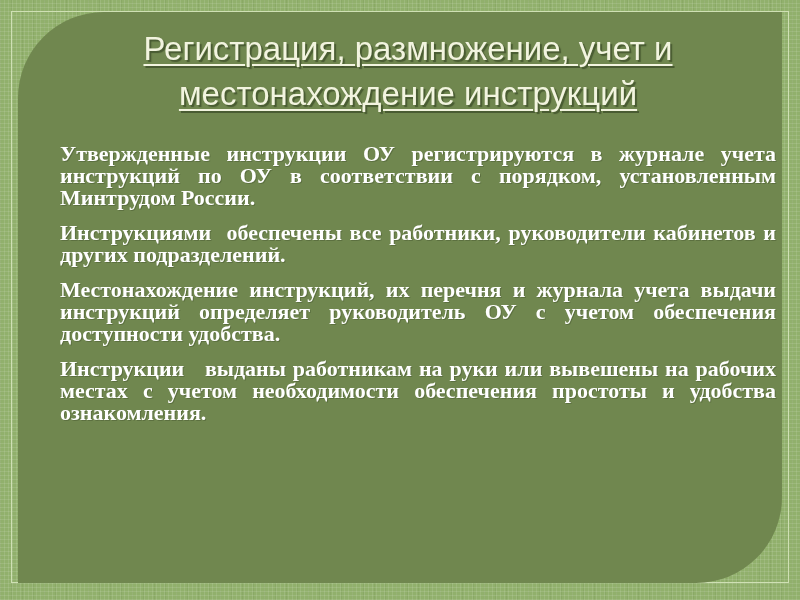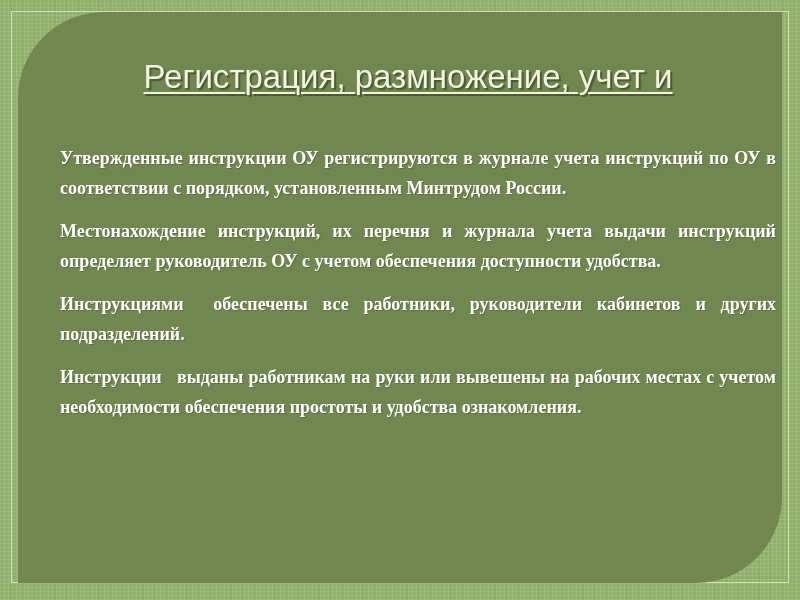--- a/index.html
+++ b/index.html
@@ -60,21 +60,20 @@
     box-sizing: border-box;
   }
 
   
   #title-block {
     position: absolute;
     left: 40px;
     top: 14px;
     width: 700px;
     text-align: center;
-    margin-top: 28px;
   }
   .title-line {
     font-family: "Liberation Sans", "DejaVu Sans", sans-serif;
     font-size: 33px;
     line-height: 45px;
     font-weight: normal;
     color: #f2f4df;
     text-decoration: underline;
     text-decoration-thickness: 2px;
     text-underline-offset: 4px;
@@ -86,44 +85,45 @@
   #body-block {
     position: absolute;
     left: 42px;
     top: 131px;
     width: 716px;
   }
   .para {
     color: #ffffff;
     font-family: "Liberation Serif", "DejaVu Serif", serif;
     font-weight: bold;
-    font-size: 18px;
-    line-height: 30px;
+    font-size: 22px;
+    line-height: 22px;
     text-align: justify;
     text-justify: inter-word;
     margin: 0 0 13px 0;
     text-shadow: 1px 1px 0 rgba(45,60,30,0.30);
     white-space: pre-wrap;
   }
   .para:last-child { margin-bottom: 15px; }
 </style>
 </head>
 <body>
 
 <div id="slide">
 
   <div id="frame-rule"></div>
 
   <div id="panel">
 
     <div id="title-block">
       <div class="title-line">Регистрация, размножение, учет и</div>
+      <div class="title-line">местонахождение инструкций</div>
     </div>
 
     <div id="body-block">
       <p class="para">Утвержденные инструкции ОУ регистрируются в журнале учета инструкций по ОУ в соответствии с порядком, установленным Минтрудом России.</p>
+      <p class="para">Инструкциями  обеспечены все работники, руководители кабинетов и других подразделений.</p>
       <p class="para">Местонахождение инструкций, их перечня и журнала учета выдачи инструкций определяет руководитель ОУ с учетом обеспечения доступности удобства.</p>
-      <p class="para">Инструкциями  обеспечены все работники, руководители кабинетов и других подразделений.</p>
       <p class="para">Инструкции   выданы работникам на руки или вывешены на рабочих местах с учетом необходимости обеспечения простоты и удобства ознакомления.</p>
     </div>
 
   </div>
 </div>
 
 </body></html>

